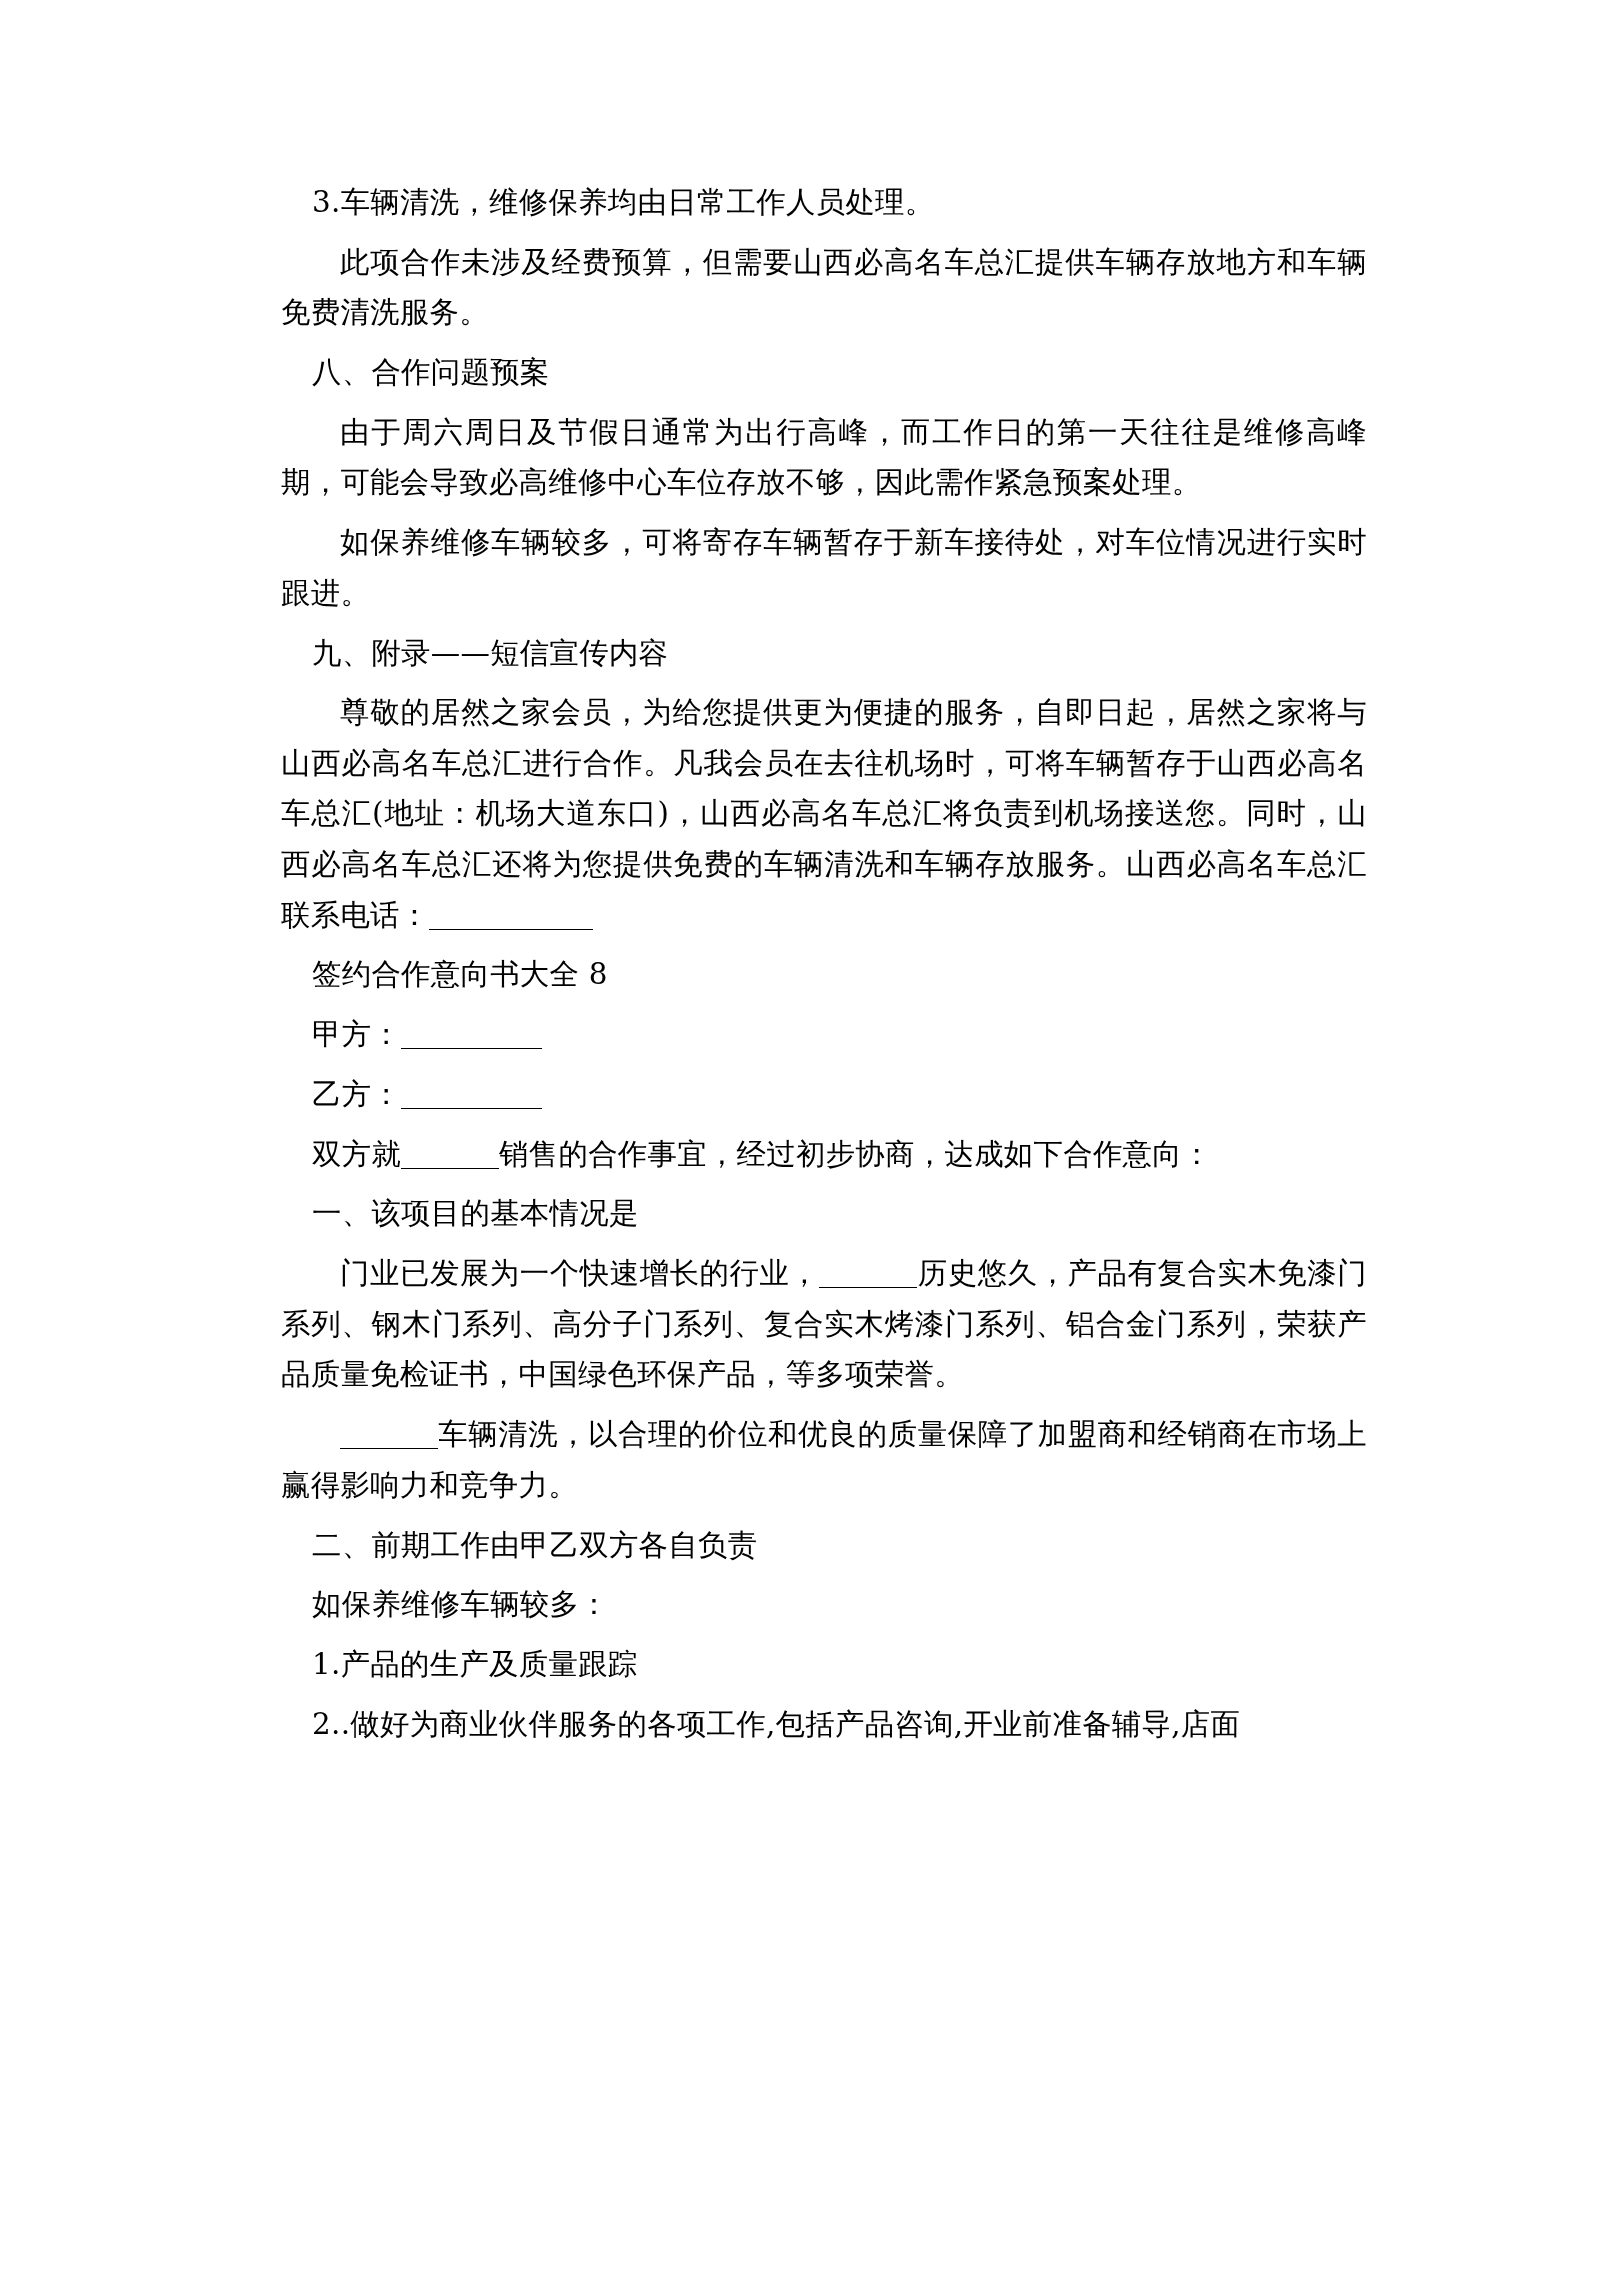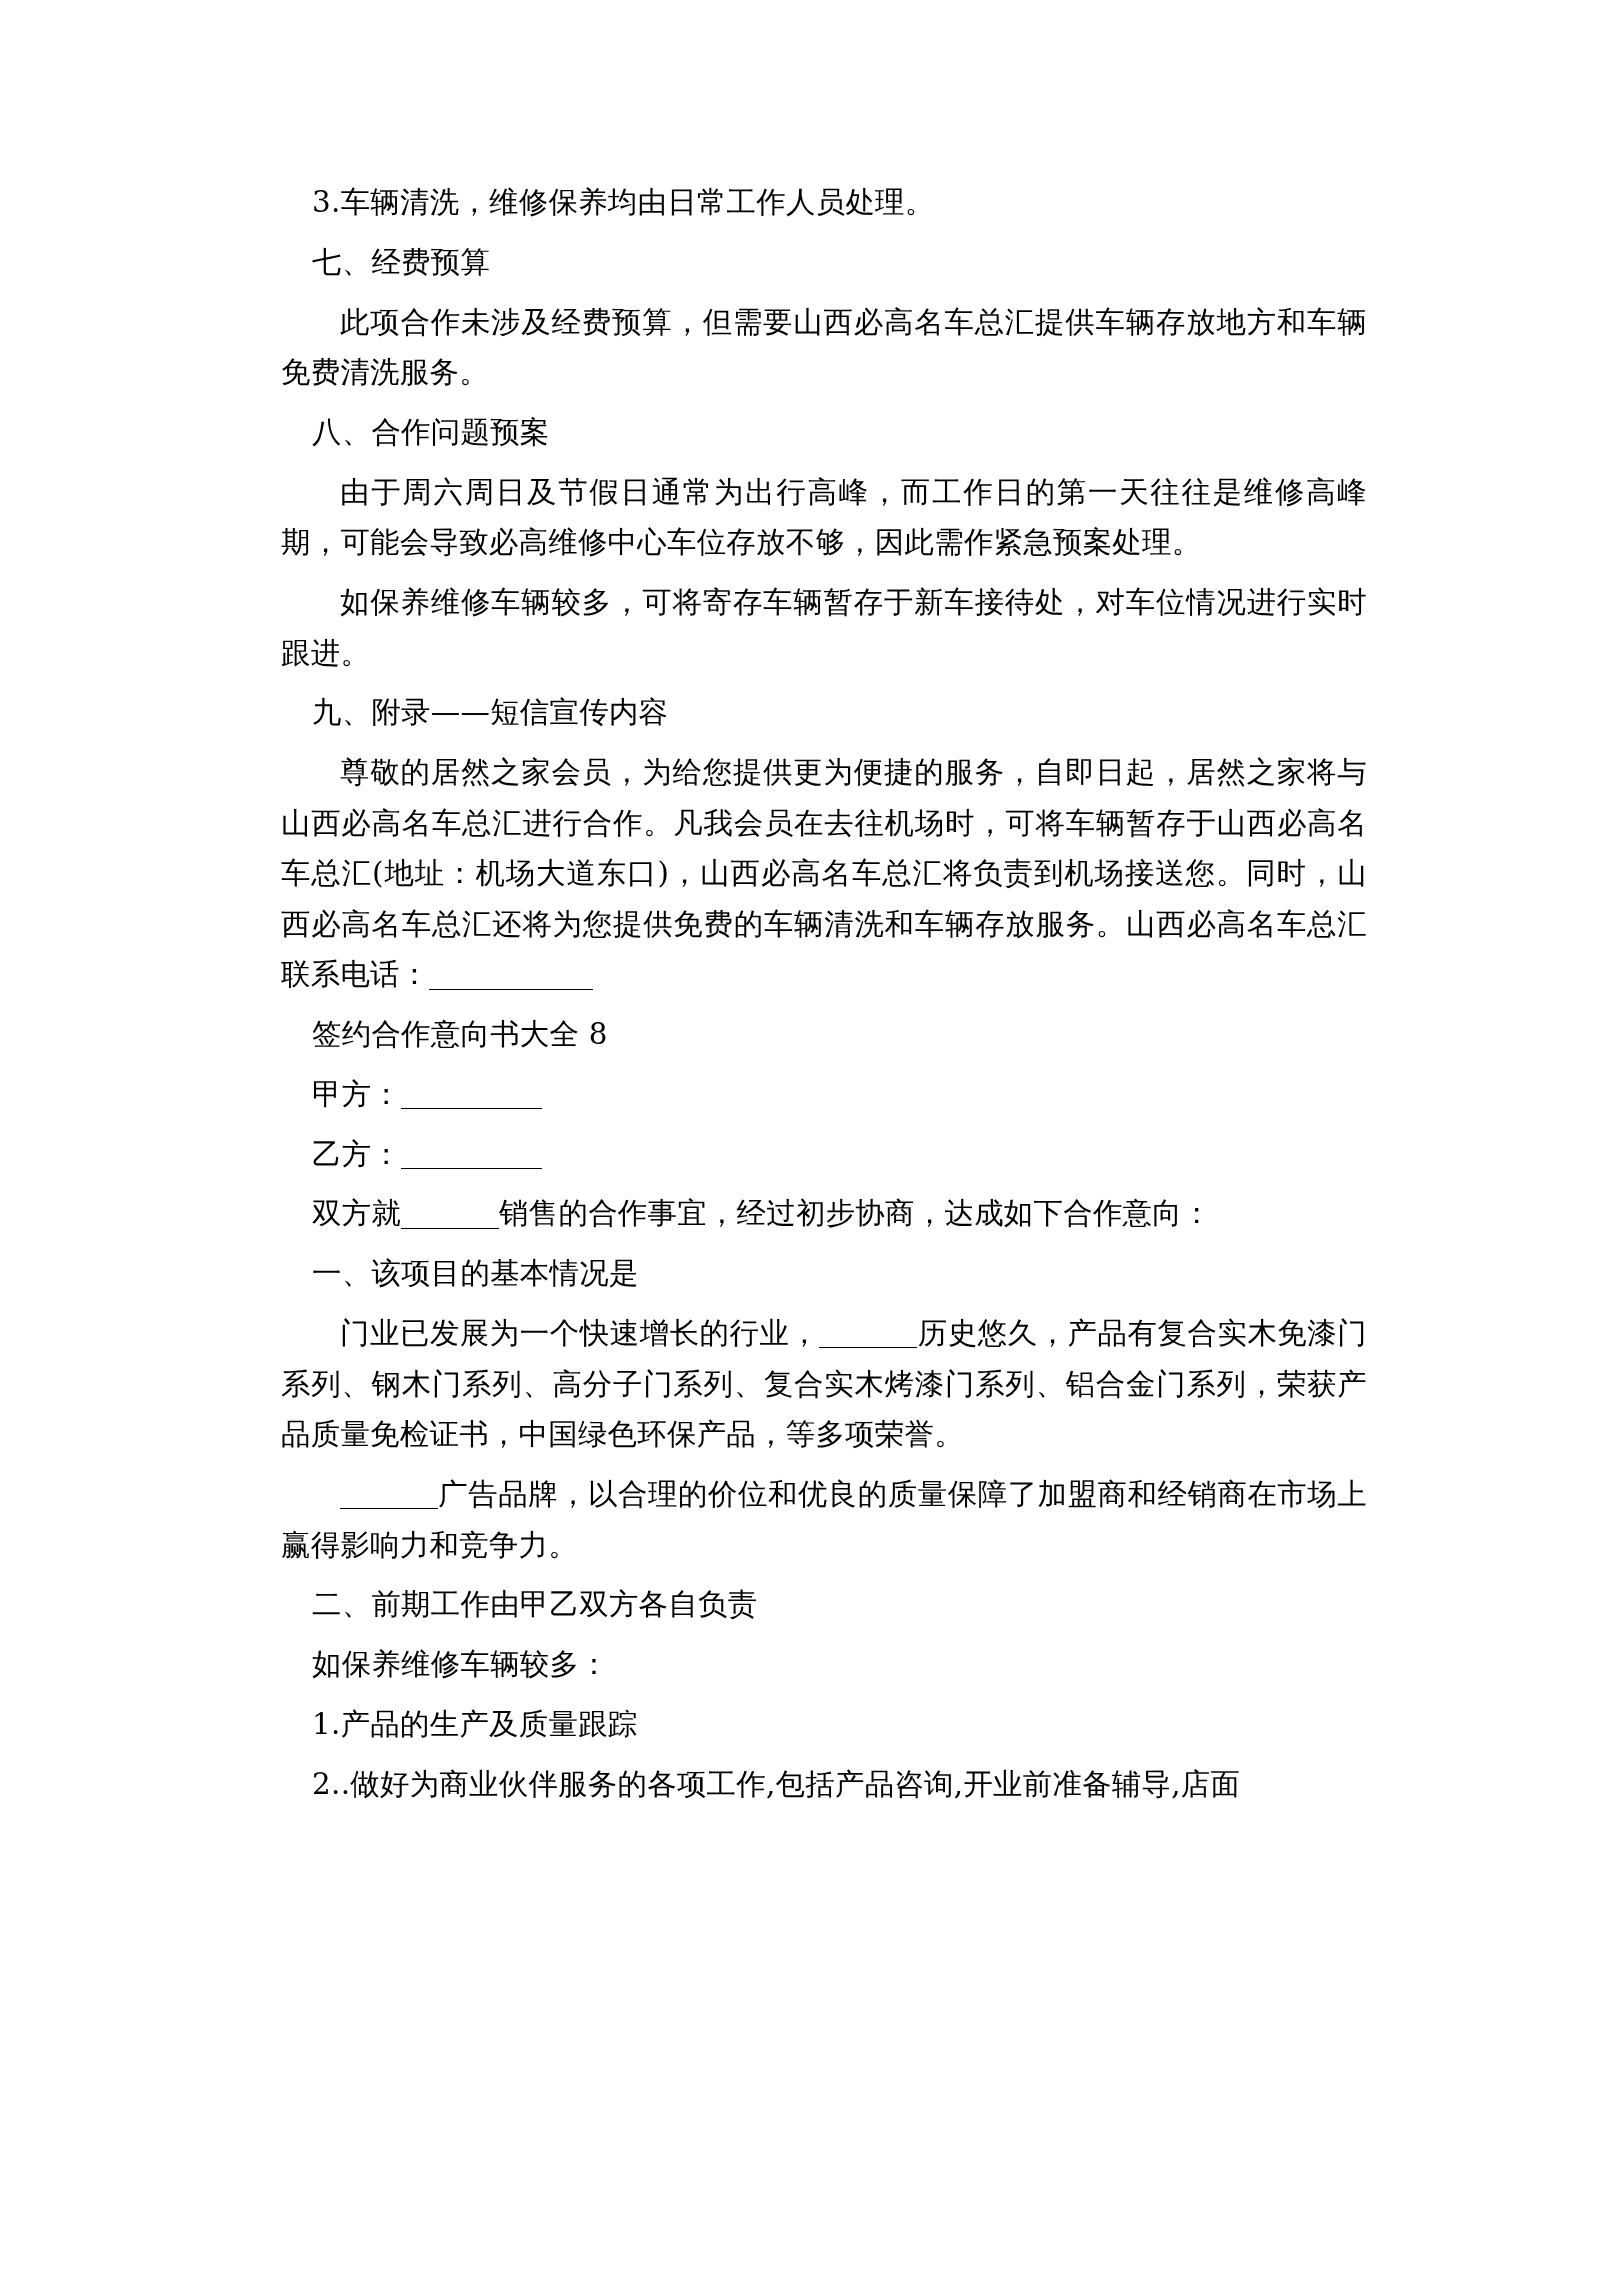--- a/index.html
+++ b/index.html
@@ -55,21 +55,20 @@
   .b-short{ width: 98px; }
 </style>
 </head>
 <body>
 
 <div class="page">
   <div class="content">
 
     <p class="para indent-sm">3.车辆清洗，维修保养均由日常工作人员处理。</p>
 
-    <p class="para indent-sm">七、经费预算</p>
 
     <p class="para indent">此项合作未涉及经费预算，但需要山西必高名车总汇提供车辆存放地方和车辆免费清洗服务。</p>
 
     <p class="para indent-sm">八、合作问题预案</p>
 
     <p class="para indent">由于周六周日及节假日通常为出行高峰，而工作日的第一天往往是维修高峰期，可能会导致必高维修中心车位存放不够，因此需作紧急预案处理。</p>
 
     <p class="para indent">如保养维修车辆较多，可将寄存车辆暂存于新车接待处，对车位情况进行实时跟进。</p>
 
     <p class="para indent-sm">九、附录——短信宣传内容</p>
@@ -92,21 +91,21 @@
       <span>双方就</span><span class="blank b-short"></span><span>销售的合作事宜，经过初步协商，达成如下合作意向：</span>
     </p>
 
     <p class="para indent-sm">一、该项目的基本情况是</p>
 
     <p class="para indent">
       <span>门业已发展为一个快速增长的行业，</span><span class="blank b-short"></span><span>历史悠久，产品有复合实木免漆门系列、钢木门系列、高分子门系列、复合实木烤漆门系列、铝合金门系列，荣获产品质量免检证书，中国绿色环保产品，等多项荣誉。</span>
     </p>
 
     <p class="para indent">
-      <span class="blank b-short"></span><span>广告品牌，以合理的价位和优良的质量保障了加盟商和经销商在市场上赢得影响力和竞争力。</span>
+      <span class="blank b-short"></span><span>车辆清洗，以合理的价位和优良的质量保障了加盟商和经销商在市场上赢得影响力和竞争力。</span>
     </p>
 
     <p class="para indent-sm">二、前期工作由甲乙双方各自负责</p>
 
     <p class="para indent-sm">如保养维修车辆较多：</p>
 
     <p class="para indent-sm">1.产品的生产及质量跟踪</p>
 
     <p class="para indent-sm">2..做好为商业伙伴服务的各项工作,包括产品咨询,开业前准备辅导,店面</p>
 

